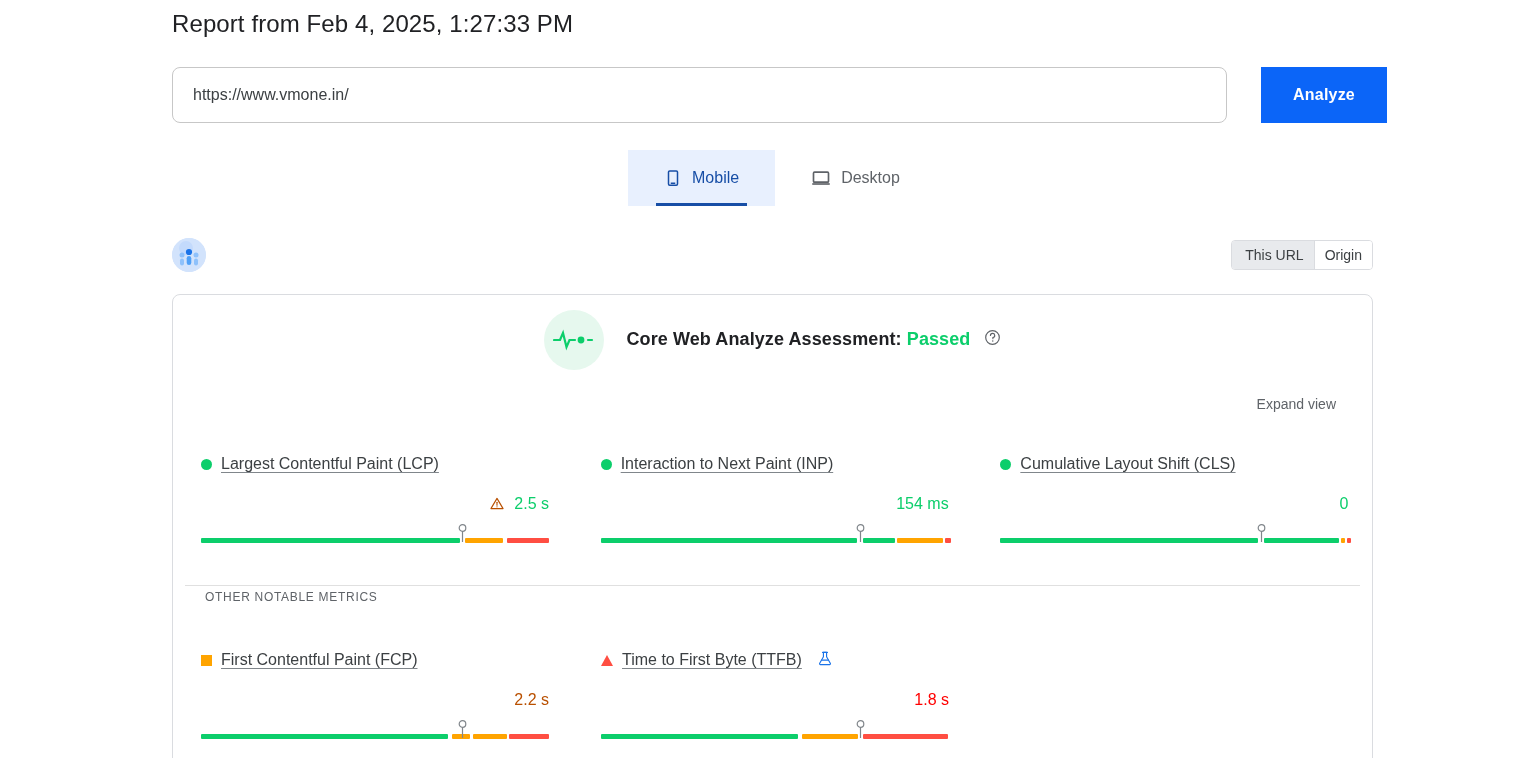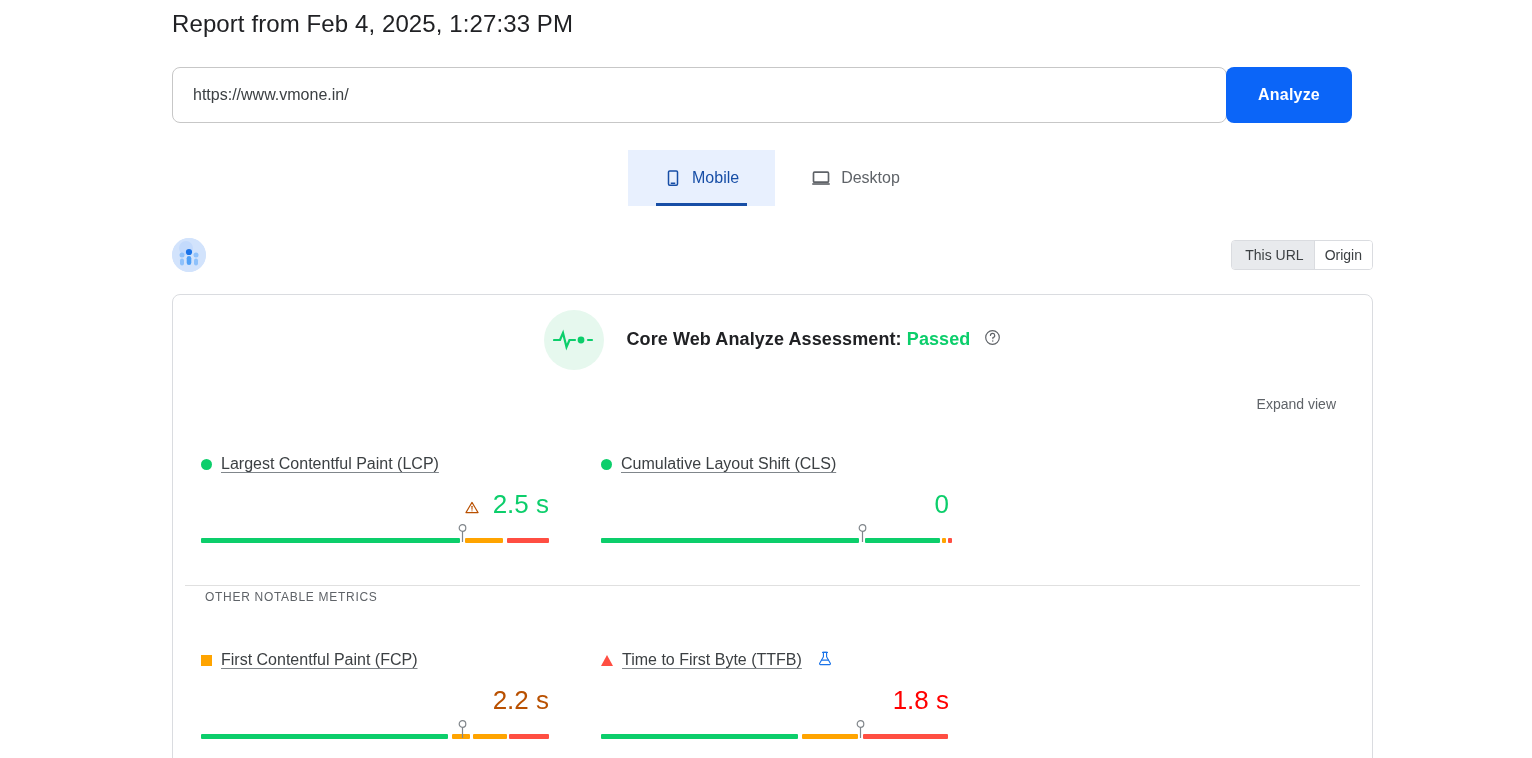--- a/index.html
+++ b/index.html
@@ -20,22 +20,22 @@
     letter-spacing: 0.1px; white-space: nowrap;
   }
   .url-row { position: absolute; left: 172px; top: 67px; width: 1201px; height: 56px; }
   .url-input {
     position: absolute; left: 0; top: 0; width: 1055px; height: 56px;
     border: 1px solid #c7c7c7; border-radius: 8px; background: #fff;
     font-family: "Liberation Sans", sans-serif;
     font-size: 16px; color: #3c4043; padding: 0 20px; outline: none;
   }
   .analyze-btn {
-    position: absolute; left: 1054px; top: 0; width: 126px; height: 56px;
-    background: #0b65f8; color: #ffffff; border: none; border-radius: 8px;
+    position: absolute; left: 1089px; top: 0; width: 126px; height: 56px;
+    background: #0b65f8; color: #ffffff; border: none; border-radius: 0;
     font-family: "Liberation Sans", sans-serif;
     font-size: 16px; font-weight: 700; cursor: pointer; letter-spacing: .2px;
   }
 
   
   .tabs { position: absolute; left: 628px; top: 150px; height: 56px; display: flex; }
   .tab {
     display: flex; align-items: center; gap: 10px;
     height: 56px; padding: 0 36px; cursor: pointer;
     font-size: 16px; color: #5f6368; position: relative;
@@ -97,21 +97,21 @@
     display: flex;
   }
   .metric { width: 400px; padding-left: 28px; position: relative; }
   .metric-head { display: flex; align-items: center; gap: 9px; height: 22px; }
   .metric-title {
     font-size: 16px; color: #3c4043; text-decoration: underline;
     text-decoration-color: #80868b; text-underline-offset: 3px; cursor: pointer;
     white-space: nowrap;
   }
   .metric-value {
-    text-align: right; width: 348px; font-size: 26px; margin-top: 16px;
+    text-align: right; width: 348px; font-size: 16px; margin-top: 16px;
     height: 26px; line-height: 26px; white-space: nowrap;
   }
   .metric-value .warn-tri { margin-right: 6px; vertical-align: -1px; }
   .bar-wrap { position: relative; width: 348px; margin-top: 14px; height: 18px; }
   .bar { position: absolute; left: 0; top: 7px; height: 5px; width: 348px; }
   .seg-part { position: absolute; top: 0; height: 5px; border-radius: 1px; }
   .needle { position: absolute; top: -7px; width: 8px; height: 18px; }
 
   .divider {
     position: absolute; left: 12px; right: 12px; top: 290px; height: 1px; background: #e0e0e0;
@@ -233,20 +233,43 @@
           </div>
           <div class="needle" style="left:257px">
             <svg width="9" height="18" viewBox="0 0 9 18" fill="none">
               <circle cx="4.5" cy="4" r="3.3" fill="#fff" stroke="#80868b" stroke-width="1.2"></circle>
               <line x1="4.5" y1="7" x2="4.5" y2="18" stroke="#80868b" stroke-width="1.2"></line>
             </svg>
           </div>
         </div>
       </div>
 
+      <div class="metric">
+        <div class="metric-head">
+          <span class="dot" style="background:#0cce6b"></span>
+          <span class="metric-title">Interaction to Next Paint (INP)</span>
+        </div>
+        <div class="metric-value" style="color:#0cce6b">
+          <span>154 ms</span>
+        </div>
+        <div class="bar-wrap">
+          <div class="bar">
+            <div class="seg-part" style="left:0;width:256px;background:#0cce6b"></div>
+            <div class="seg-part" style="left:262px;width:32px;background:#0cce6b"></div>
+            <div class="seg-part" style="left:296px;width:46px;background:#ffa400"></div>
+            <div class="seg-part" style="left:344px;width:6px;background:#ff4e42"></div>
+          </div>
+          <div class="needle" style="left:255px">
+            <svg width="9" height="18" viewBox="0 0 9 18" fill="none">
+              <circle cx="4.5" cy="4" r="3.3" fill="#fff" stroke="#80868b" stroke-width="1.2"></circle>
+              <line x1="4.5" y1="7" x2="4.5" y2="18" stroke="#80868b" stroke-width="1.2"></line>
+            </svg>
+          </div>
+        </div>
+      </div>
 
       <div class="metric">
         <div class="metric-head">
           <span class="dot" style="background:#0cce6b"></span>
           <span class="metric-title">Cumulative Layout Shift (CLS)</span>
         </div>
         <div class="metric-value" style="color:#0cce6b">
           <span>0</span>
         </div>
         <div class="bar-wrap">

